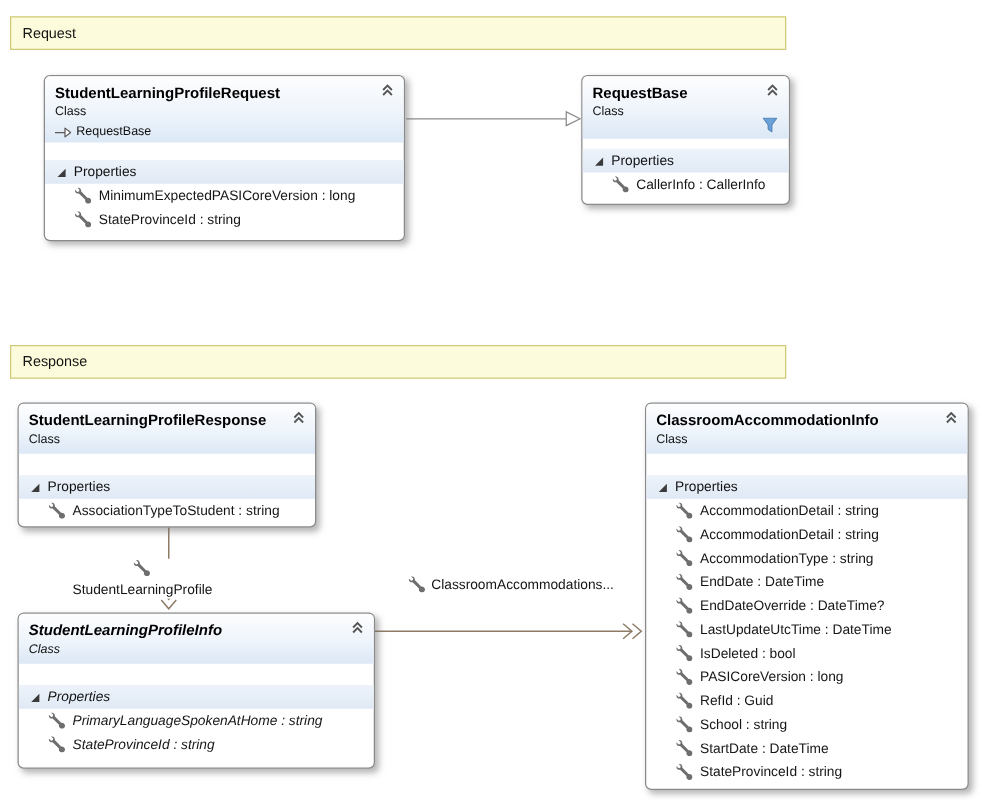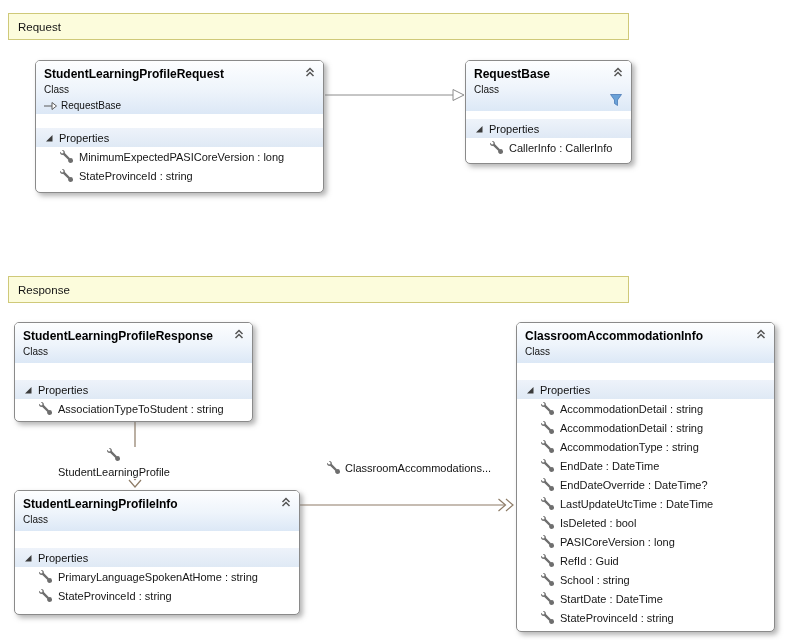--- a/index.html
+++ b/index.html
@@ -314,21 +314,21 @@
     <div class="prop-row">
       <span class="icon">
           <svg width="13" height="13" viewBox="0 0 16 16">
             <path fill="#6e6e6e" d="M.102 2.223A3.004 3.004 0 0 0 3.78 5.897l6.341 6.252A3.003 3.003 0 0 0 13 16a3 3 0 1 0-.851-5.878L5.897 3.781A3.004 3.004 0 0 0 2.223.1l2.141 2.142L4 4l-1.757.364z"></path>
           </svg>
         </span>
       <span>StateProvinceId : string</span>
     </div>
   </div>
 
-  <div class="class-box" style="left:14px; top:490px; width:286px; height:125px;">
+  <div class="class-box" style="left:14px; top:490px; width:286px; height:125px;font-style:italic;">
     <div class="class-header h2line">
       <div class="class-title">StudentLearningProfileInfo</div>
       <div class="class-kind">Class</div>
       <span class="collapse-btn icon">
         <svg width="12" height="12" viewBox="0 0 12 12" fill="none" stroke="#555" stroke-width="1.5">
             <path d="M2.5,6 L6,2.5 L9.5,6"></path>
             <path d="M2.5,10 L6,6.5 L9.5,10"></path>
           </svg>
       </span>
     </div>

